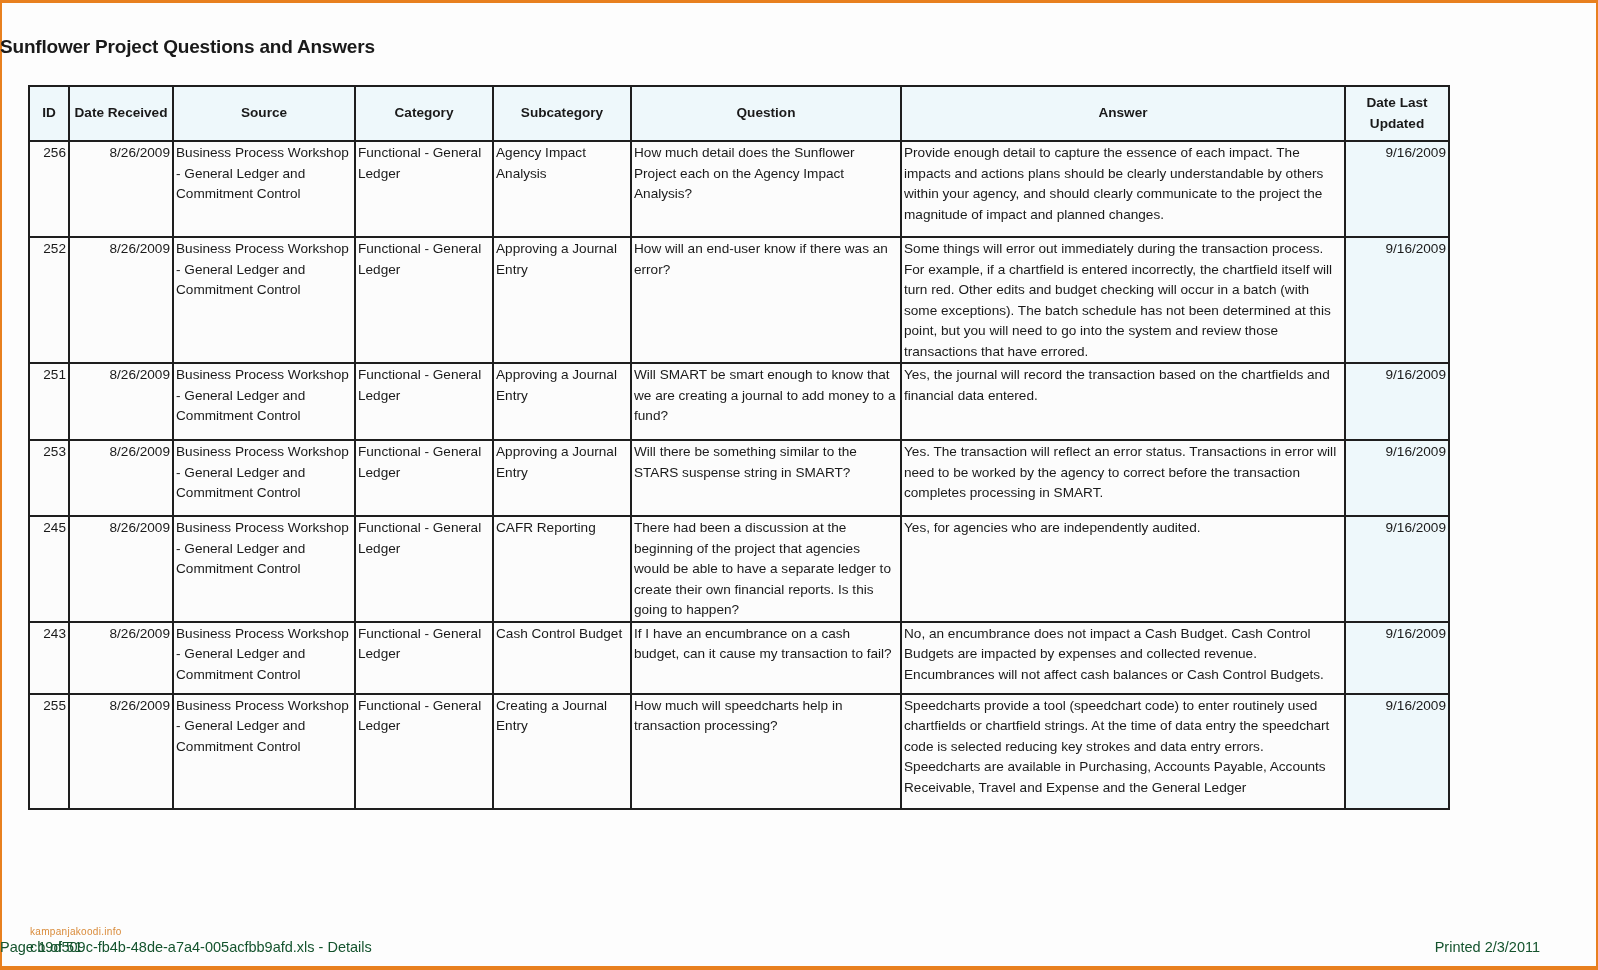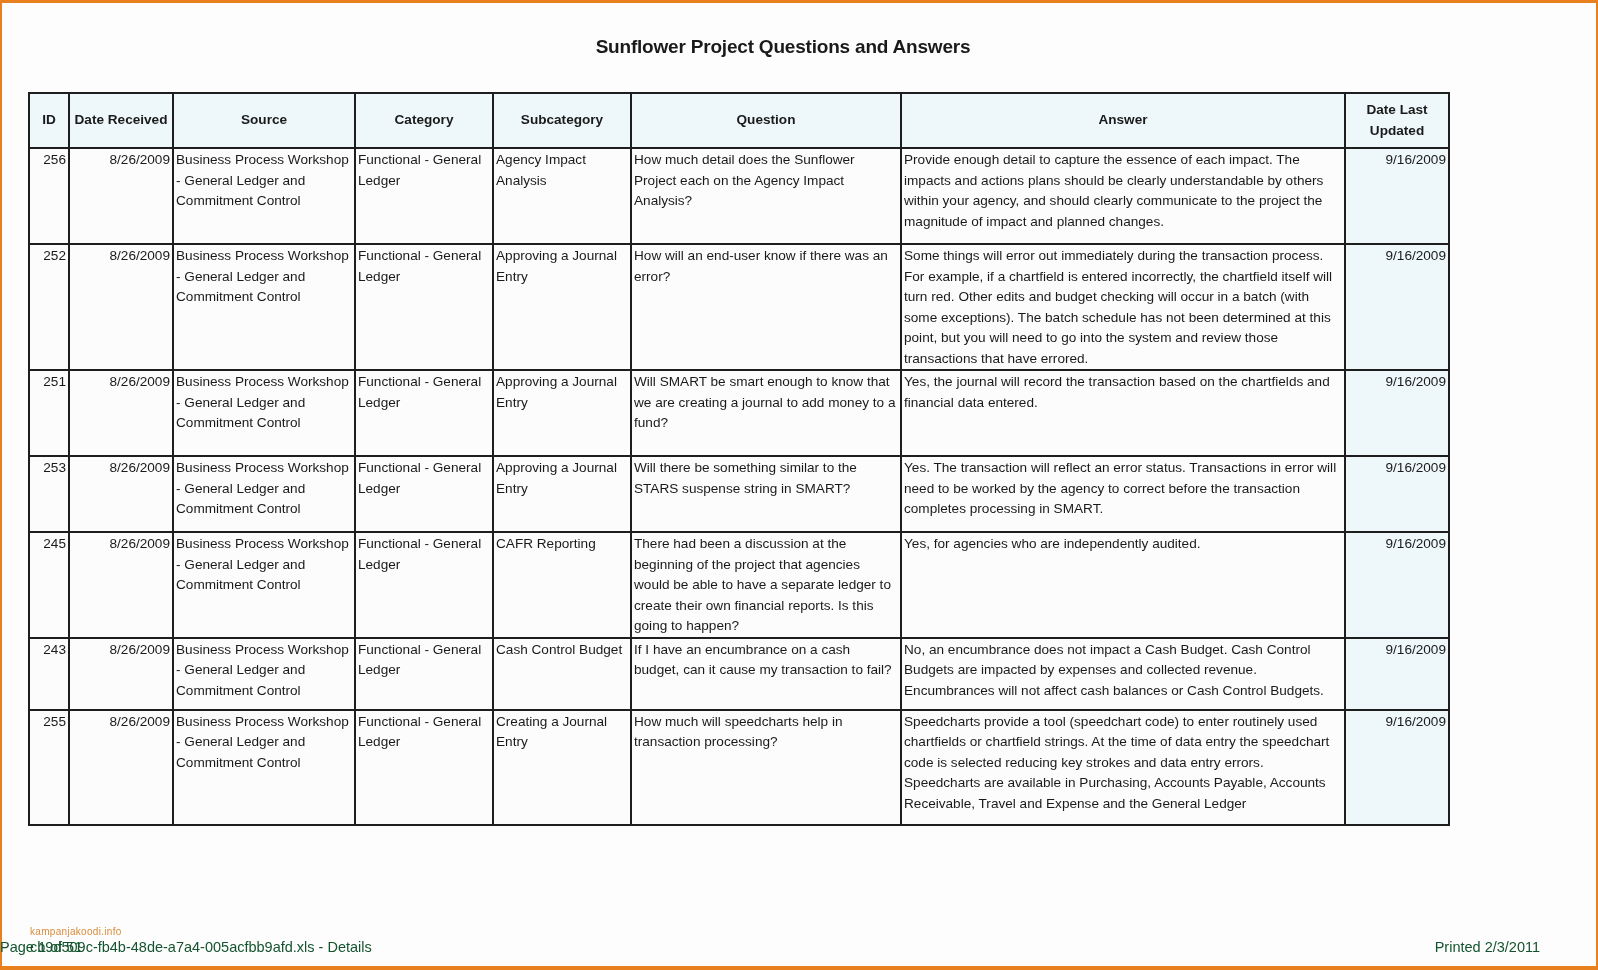--- a/index.html
+++ b/index.html
@@ -6,25 +6,25 @@
   body {
     width:1598px; height:970px; background:#fdfdfd; position:relative; overflow:hidden;
     font-family:"Liberation Sans", "DejaVu Sans", sans-serif; color:#1a1a1a;
   }
   .frame {
     position:absolute; left:0; top:0; width:1594px; height:966px;
     border:2px solid #e8801f; border-top-width:3px; border-bottom-width:4px;
     box-sizing:border-box; width:1598px; height:970px;
   }
   .title {
-    position:absolute; left:0; width:1566px; top:36px; text-align:center;
+    position:absolute; left:0; width:1566px; top:36px; text-align:left;
     font-weight:bold; font-size:19px; letter-spacing:-0.2px;
   }
   table.qa {
-    position:absolute; left:28px; top:92px; border-collapse:collapse;
+    position:absolute; left:28px; top:85px; border-collapse:collapse;
     table-layout:fixed; width:1420px;
     font-size:13.6px; line-height:20.5px;
   }
   table.qa th, table.qa td {
     border:2px solid #1e1e1e; padding:0 2px; vertical-align:top; overflow:hidden;
   }
   table.qa th {
     background:#eef8fb; font-weight:bold; text-align:center; vertical-align:middle;
     height:53px; padding:0 3px;
   }
@@ -85,21 +85,21 @@
     <tr style="height:112px">
       <td class="num">252</td>
       <td class="num">8/26/2009</td>
       <td>Business Process Workshop - General Ledger and Commitment Control</td>
       <td>Functional - General Ledger</td>
       <td>Approving a Journal Entry</td>
       <td>How will an end-user know if there was an error?</td>
       <td>Some things will error out immediately during the transaction process.  For example, if a chartfield is entered incorrectly, the chartfield itself will turn red.  Other edits and budget checking will occur in a batch (with some exceptions).  The batch schedule has not been determined at this point, but you will need to go into the system and review those transactions that have errored.</td>
       <td class="updated">9/16/2009</td>
     </tr>
-    <tr style="height:86px">
+    <tr style="height:77px">
       <td class="num">251</td>
       <td class="num">8/26/2009</td>
       <td>Business Process Workshop - General Ledger and Commitment Control</td>
       <td>Functional - General Ledger</td>
       <td>Approving a Journal Entry</td>
       <td>Will SMART be smart enough to know that we are creating a journal to add money to a fund?</td>
       <td>Yes, the journal will record the transaction based on the chartfields and financial data entered.</td>
       <td class="updated">9/16/2009</td>
     </tr>
     <tr style="height:76px">

